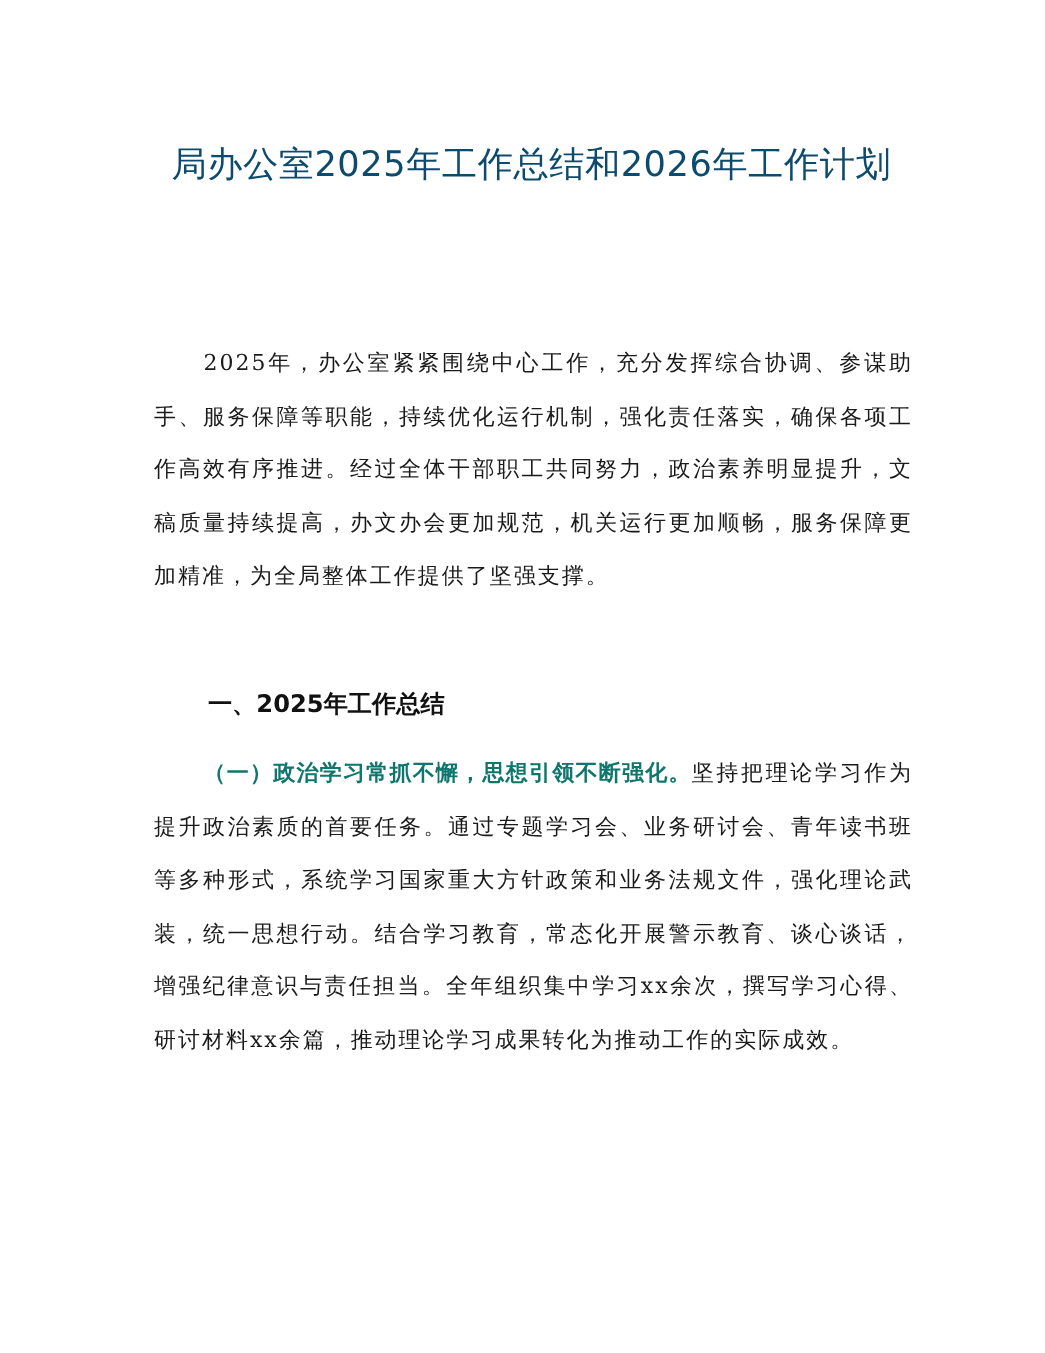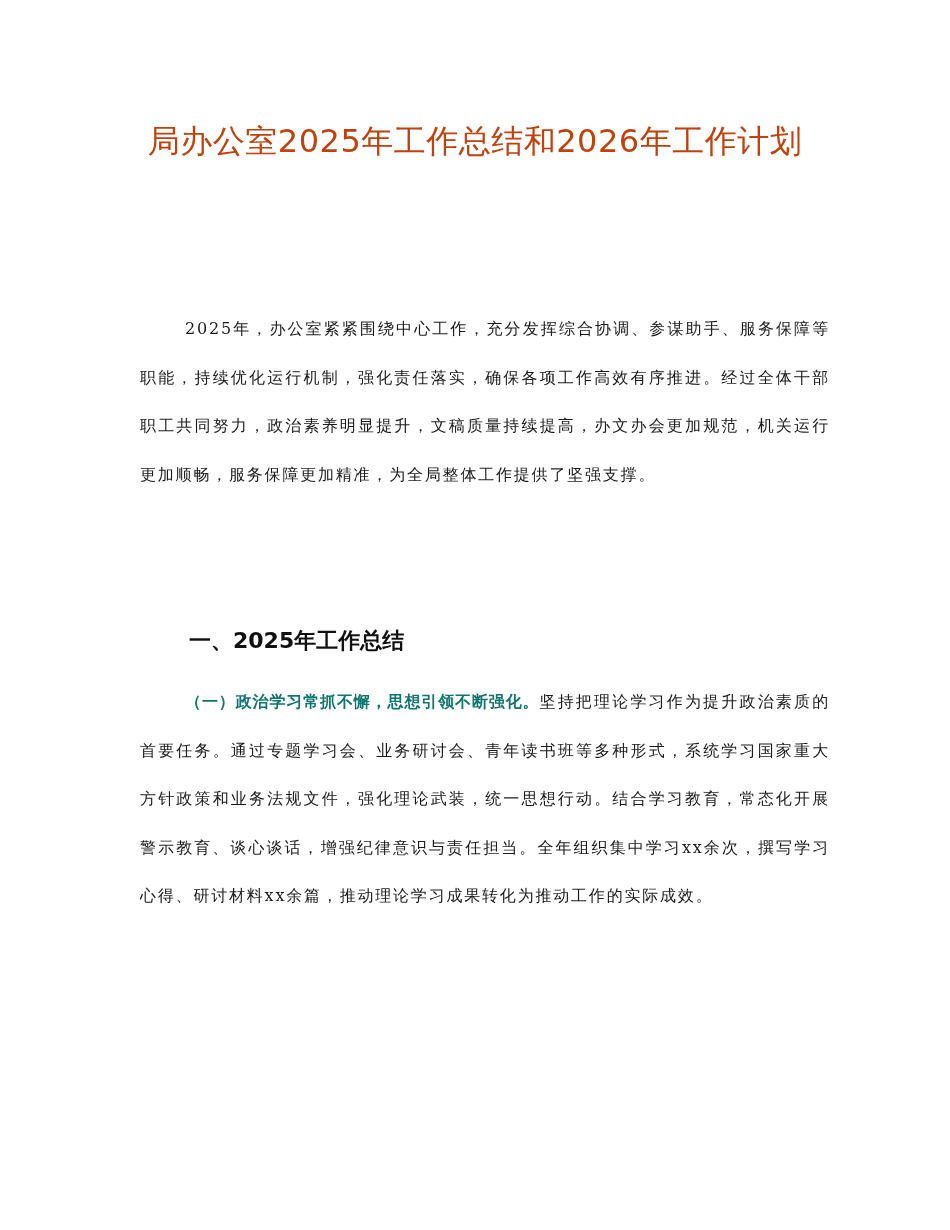--- a/index.html
+++ b/index.html
@@ -27,28 +27,28 @@
       position: absolute;
       left: 140px;
       top: 118px;
       width: 670px;
       text-align: center;
       font-family: "DejaVu Sans", "Liberation Sans", sans-serif;
       font-size: 32px;
       line-height: 47px;
       font-weight: normal;
       letter-spacing: 0.5px;
-      color: #c2410c;
-      margin: 0;
+      color: #0c4a6e;
+      margin: 8px;
     }
     .body-text {
       position: absolute;
       left: 140px;
       width: 690px;
-      font-size: 16px;
+      font-size: 20px;
       line-height: 48.5px;
       letter-spacing: 1.8px;
       text-align: justify;
       margin: 0;
       color: #1a1a1a;
     }
     .indent {
       text-indent: 45px;
     }
     .para-intro {

